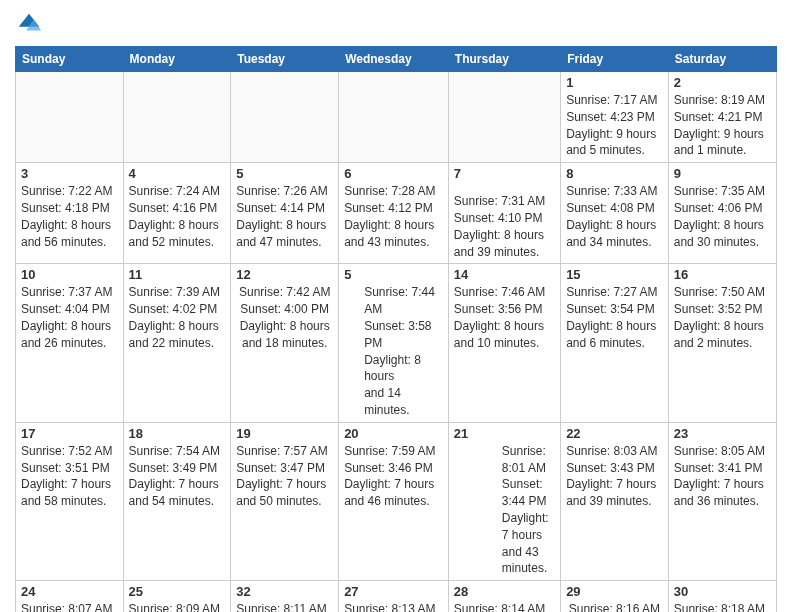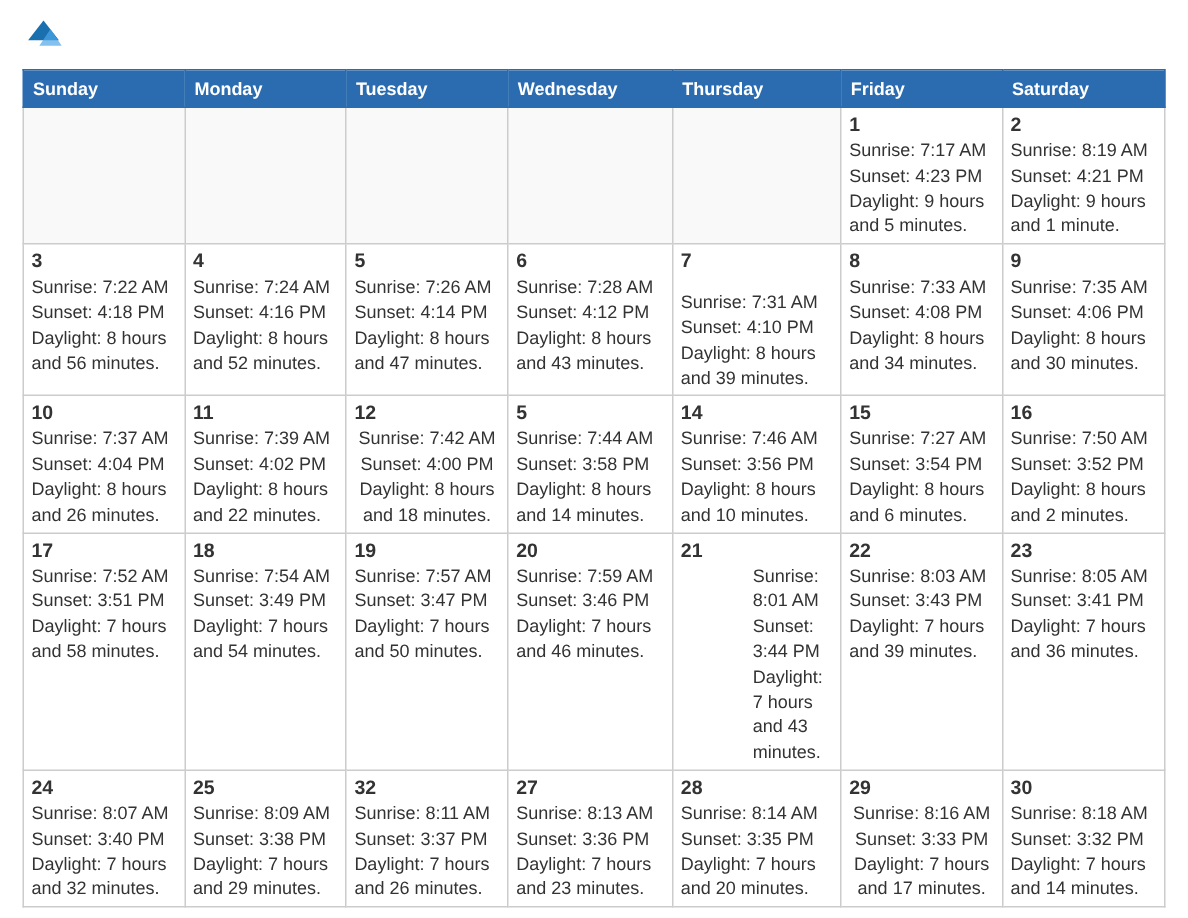--- a/index.html
+++ b/index.html
@@ -206,21 +206,21 @@
           </td>
           <td>
             <span class="day-num">12</span>
             <div class="day-info" style="white-space: pre-line; text-align: center;">Sunrise: 7:42 AM
 Sunset: 4:00 PM
 Daylight: 8 hours
 and 18 minutes.</div>
           </td>
           <td>
             <span class="day-num">5</span>
-            <div class="day-info" style="white-space: pre-line;">Sunrise: 7:44 AM
+            <div class="day-info" style="white-space: pre-line; margin-left: 20px;">Sunrise: 7:44 AM
 Sunset: 3:58 PM
 Daylight: 8 hours
 and 14 minutes.</div>
           </td>
           <td>
             <span class="day-num">14</span>
             <div class="day-info" style="white-space: pre-line;">Sunrise: 7:46 AM
 Sunset: 3:56 PM
 Daylight: 8 hours
 and 10 minutes.</div>

